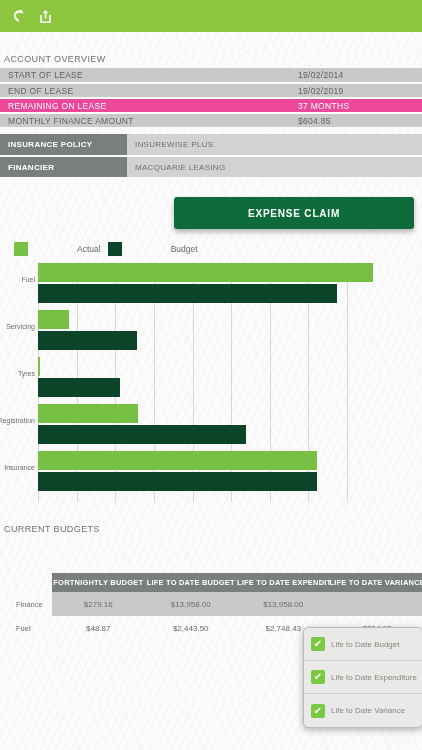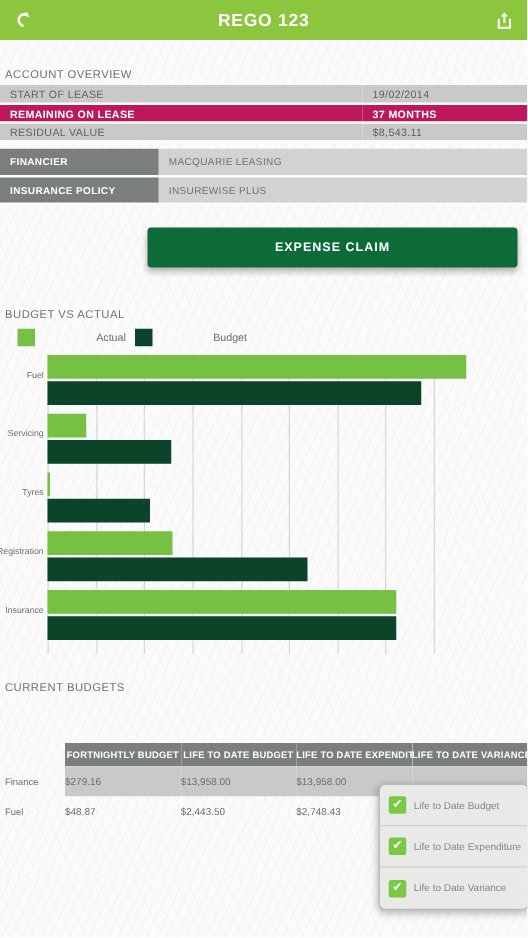--- a/index.html
+++ b/index.html
@@ -68,23 +68,23 @@
   .ov-table td {
     background: #c9cac8;
     color: #5e625f;
     font-size: 8.5px;
     letter-spacing: .3px;
     padding: 0 8px;
     border-bottom: 2px solid #fbfbfb;
   }
   .ov-table td.val { width: 132px; margin-left: 12px; }
   .ov-table tr.hl td {
-    background: #be185d;
-    color: #ffffff;
-    font-weight: bold;
+    background: #ec4899;
+    color: #ffffff;
+    font-weight: normal;
   }
 
   
   .fin-table {
     position: relative; z-index: 3;
     width: 100%;
     border-collapse: collapse;
     table-layout: fixed;
     margin-top: 5px;
   }
@@ -107,21 +107,21 @@
     border-bottom: 2px solid #fbfbfb;
   }
 
   
   .claim-wrap {
     position: relative; z-index: 3;
     padding: 18px 8px 10px 8px;
     display: flex; justify-content: flex-end;
   }
   .claim-btn {
-    width: 296px; height: 32px;
+    width: 240px; height: 32px;
     background: #0c6b39;
     color: #ffffff;
     font-size: 10px; font-weight: bold;
     letter-spacing: .8px;
     border: none; border-radius: 3px;
     box-shadow: 0 3px 5px rgba(0,0,0,.28);
     cursor: pointer;
   }
 
   
@@ -204,93 +204,96 @@
     letter-spacing: .2px;
     height: 19px;
     text-align: center;
     overflow: hidden; white-space: nowrap;
   }
   .cb-table th.rowhead, .cb-table td.rowhead {
     background: transparent;
     color: #6a6e6b;
     font-size: 7.5px; font-weight: normal;
     text-align: left;
-    padding-left: 4px;
+    padding-left: 16px;
     width: 52px;
   }
   .cb-table td {
     height: 24px;
     font-size: 8px;
     color: #6a6e6b;
+    text-align: center;
     white-space: nowrap;
   }
   .cb-table tr.shaded td { background: #c9cac8; }
   .cb-table tr.shaded td.rowhead { background: transparent; }
   .neg { color: #e8352b; }
 </style>
 </head>
 <body>
 
 <div id="app">
   <div id="watermark"></div>
 
   <div class="header">
     <div class="hdr-icon">
       <svg width="18" height="18" viewBox="0 0 18 18" aria-hidden="true">
         <path d="M11.5 4 C11.5 4 5 4 5 8.5 C5 12 8 13.5 8 13.5" stroke="#ffffff" stroke-width="2" fill="none" stroke-linecap="round"></path>
         <path d="M13.8 6.6 L11.3 3.4 L8.4 5.4 Z" fill="#ffffff"></path>
       </svg>
     </div>
-    <div class="header-title">REGO 123</div>
     <div class="hdr-icon">
       <svg width="17" height="17" viewBox="0 0 17 17" aria-hidden="true">
         <path d="M4 7 L4 14.2 L13 14.2 L13 7" stroke="#ffffff" stroke-width="1.6" fill="none"></path>
         <path d="M8.5 10.4 L8.5 3" stroke="#ffffff" stroke-width="1.6" fill="none"></path>
         <path d="M8.5 1.9 L11.4 5.2 L5.6 5.2 Z" fill="#ffffff"></path>
       </svg>
     </div>
   </div>
 
   <div class="section-title">ACCOUNT OVERVIEW</div>
   <table class="ov-table">
     <tbody>
       <tr>
         <td>START OF LEASE</td>
         <td class="val">19/02/2014</td>
       </tr>
+      <tr>
+        <td>END OF LEASE</td>
+        <td class="val">19/02/2019</td>
+      </tr>
       <tr class="hl">
         <td>REMAINING ON LEASE</td>
         <td class="val">37 MONTHS</td>
       </tr>
       <tr>
-        <td>RESIDUAL VALUE</td>
-        <td class="val">$8,543.11</td>
+        <td>MONTHLY FINANCE AMOUNT</td>
+        <td class="val">$604.85</td>
       </tr>
     </tbody>
   </table>
 
   <table class="fin-table">
     <tbody>
       <tr>
+        <td class="k">INSURANCE POLICY</td>
+        <td class="v">INSUREWISE PLUS</td>
+      </tr>
+      <tr>
         <td class="k">FINANCIER</td>
         <td class="v">MACQUARIE LEASING</td>
-      </tr>
-      <tr>
-        <td class="k">INSURANCE POLICY</td>
-        <td class="v">INSUREWISE PLUS</td>
       </tr>
     </tbody>
   </table>
 
   <div class="claim-wrap">
     <button class="claim-btn">EXPENSE CLAIM</button>
   </div>
 
   <div class="chart-block">
-    <div class="section-title">BUDGET VS ACTUAL</div>
     <div class="legend">
       <div class="legend-item">
         <span class="legend-sw" id="sw-actual" style="background: rgb(118, 192, 67);"></span>
         <span class="legend-label">Actual</span>
       </div>
       <div class="legend-item">
         <span class="legend-sw" id="sw-budget" style="background: rgb(11, 68, 40);"></span>
         <span class="legend-label">Budget</span>
       </div>
     </div>

